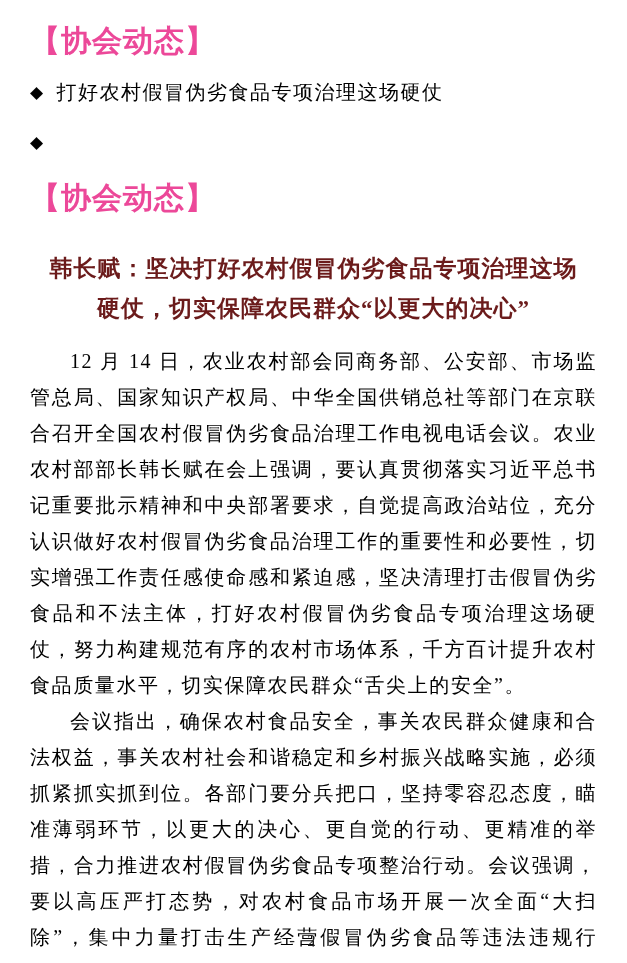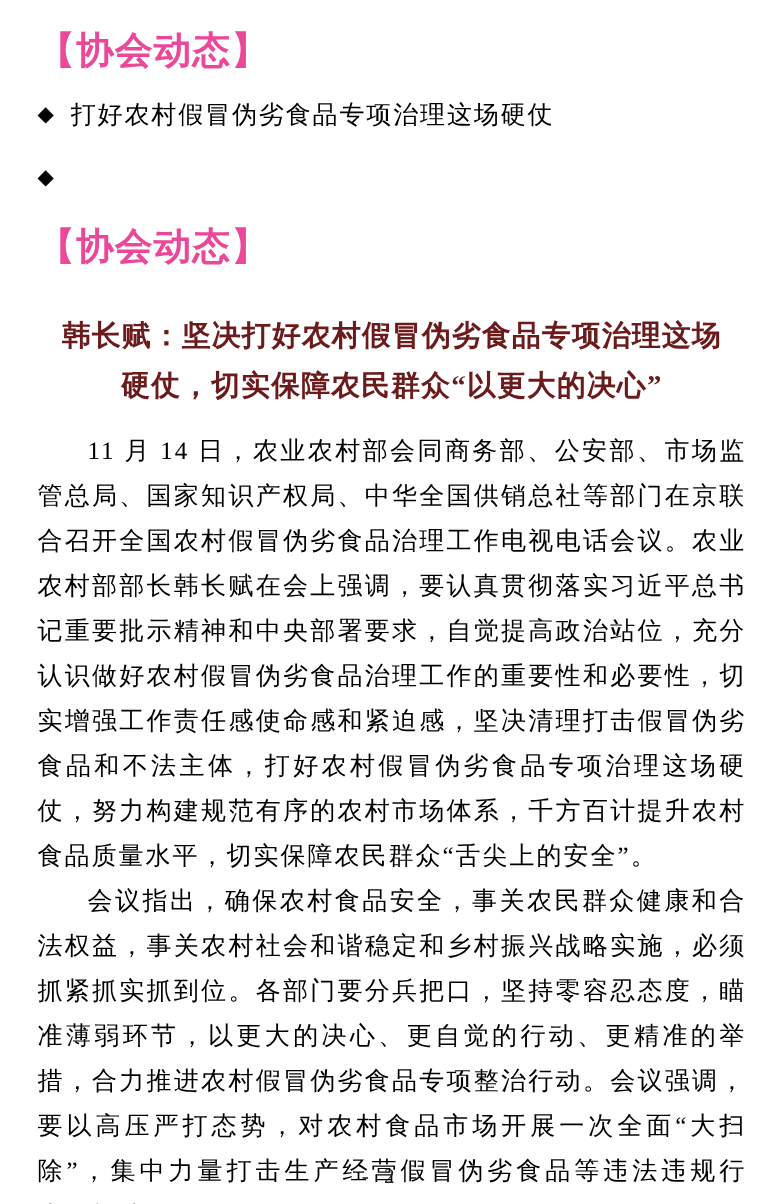--- a/index.html
+++ b/index.html
@@ -96,19 +96,19 @@
   <div class="gap-before-hotspot"></div>
 
   <div class="section-header">【协会动态】</div>
 
   <h1 class="article-title" style="color: rgb(107, 27, 27); margin-top: 36px;">
     <span class="title-line">韩长赋：坚决打好农村假冒伪劣食品专项治理这场</span>
     <span class="title-line">硬仗，切实保障农民群众“以更大的决心”</span>
   </h1>
 
   <div class="article-body">
-    <p>11 月 14 日，农业农村部会同商务部、公安部、市场监管总局、国家知识产权局、中华全国供销总社等部门在京联合召开全国农村假冒伪劣食品治理工作电视电话会议。农业农村部部长韩长赋在会上强调，要认真贯彻落实习近平总书记重要批示精神和中央部署要求，自觉提高政治站位，充分认识做好农村假冒伪劣食品治理工作的重要性和必要性，切实增强工作责任感使命感和紧迫感，坚决清理打击假冒伪劣食品和不法主体，打好农村假冒伪劣食品专项治理这场硬仗，努力构建规范有序的农村市场体系，千方百计提升农村食品质量水平，切实保障农民群众“舌尖上的安全”。</p>
+    <p>12 月 14 日，农业农村部会同商务部、公安部、市场监管总局、国家知识产权局、中华全国供销总社等部门在京联合召开全国农村假冒伪劣食品治理工作电视电话会议。农业农村部部长韩长赋在会上强调，要认真贯彻落实习近平总书记重要批示精神和中央部署要求，自觉提高政治站位，充分认识做好农村假冒伪劣食品治理工作的重要性和必要性，切实增强工作责任感使命感和紧迫感，坚决清理打击假冒伪劣食品和不法主体，打好农村假冒伪劣食品专项治理这场硬仗，努力构建规范有序的农村市场体系，千方百计提升农村食品质量水平，切实保障农民群众“舌尖上的安全”。</p>
     <p>会议指出，确保农村食品安全，事关农民群众健康和合法权益，事关农村社会和谐稳定和乡村振兴战略实施，必须抓紧抓实抓到位。各部门要分兵把口，坚持零容忍态度，瞄准薄弱环节，以更大的决心、更自觉的行动、更精准的举措，合力推进农村假冒伪劣食品专项整治行动。会议强调，要以高压严打态势，对农村食品市场开展一次全面“大扫除”，集中力量打击生产经营假冒伪劣食品等违法违规行为，打掉</p>
   </div>
 
   <div class="page-footer">- 2 -</div>
 
 </div>
 
 </body></html>

